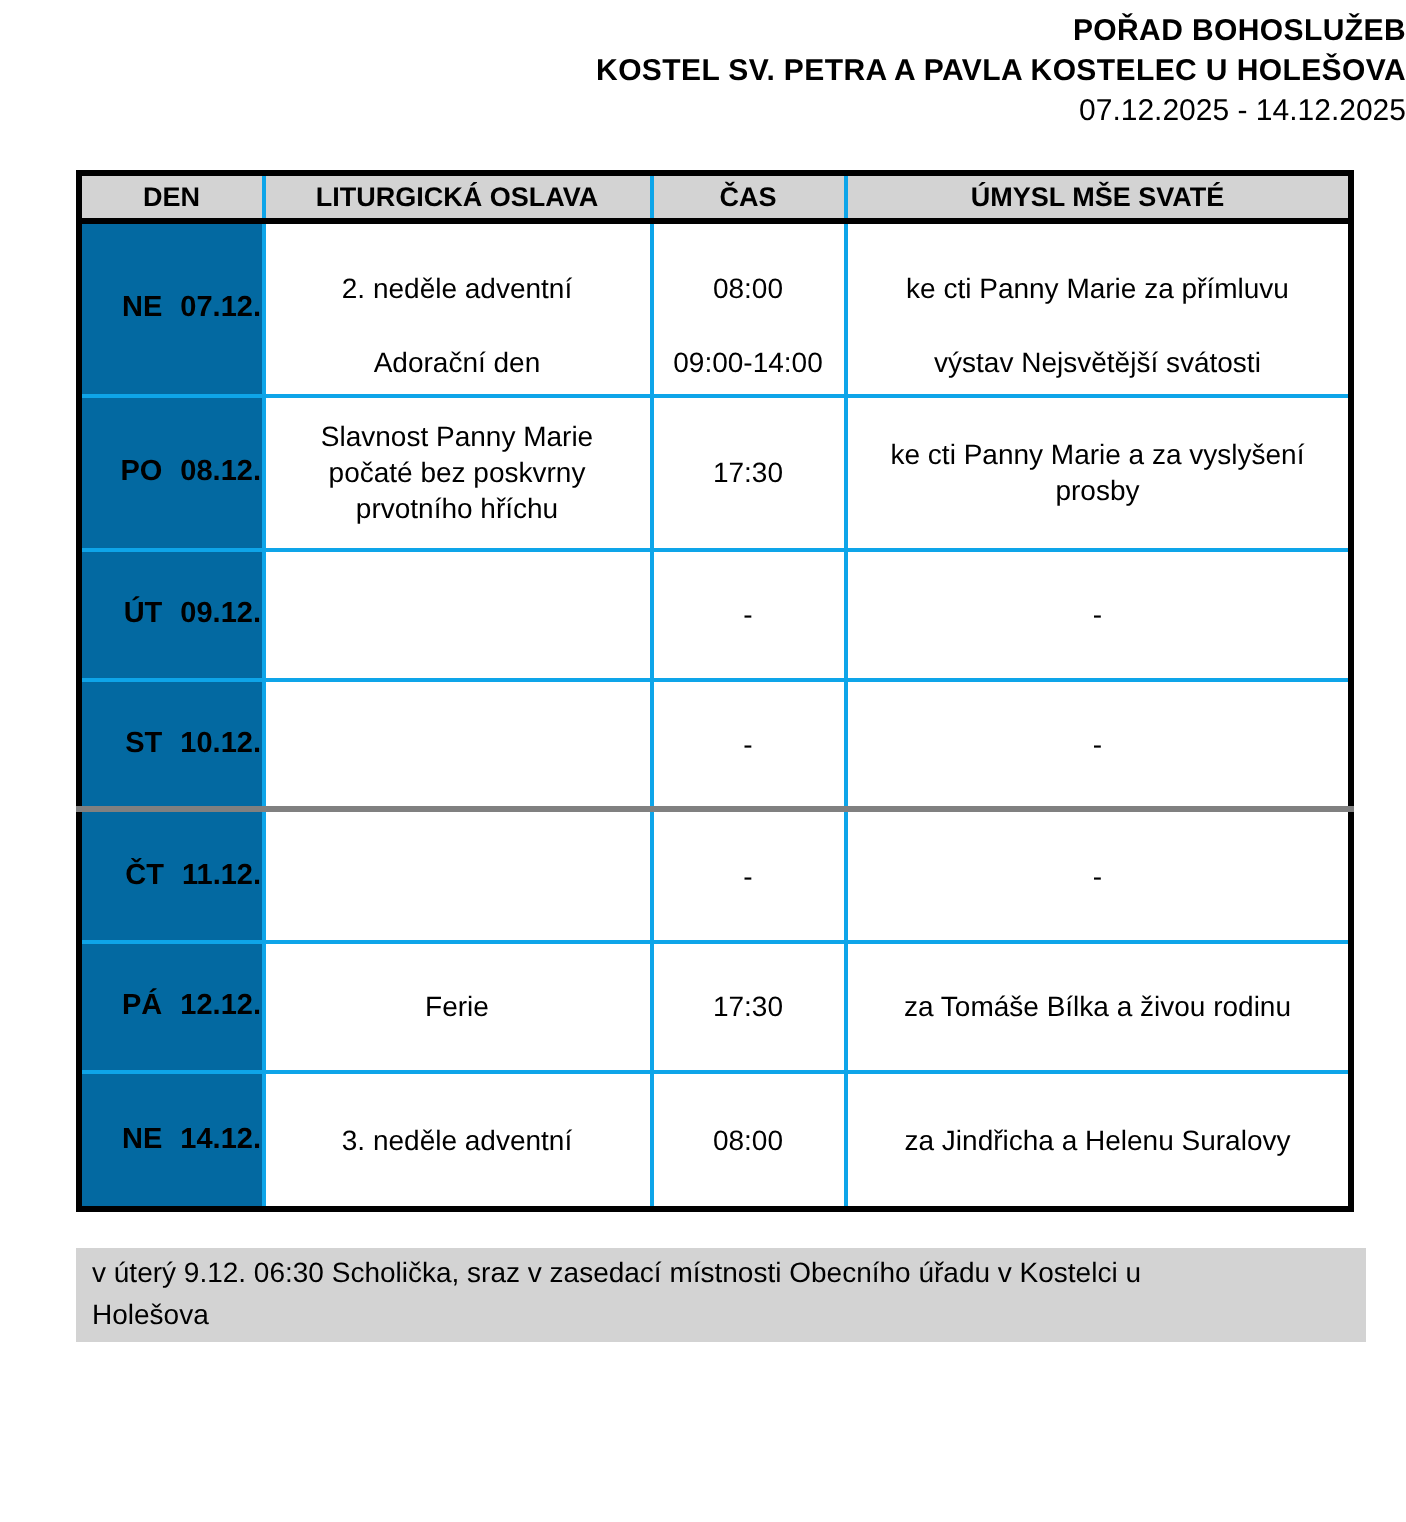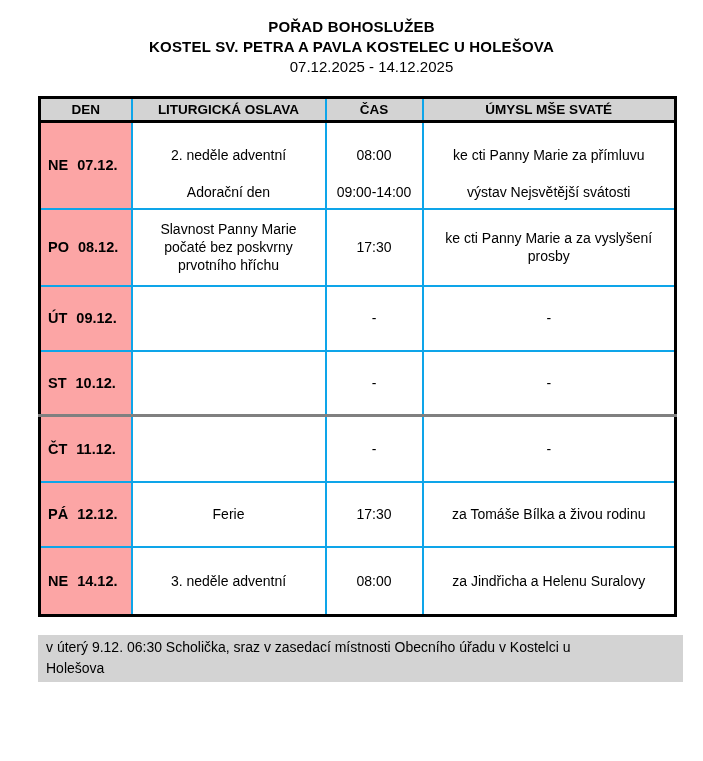--- a/index.html
+++ b/index.html
@@ -4,21 +4,21 @@
 <style>
   html, body { margin: 0; padding: 0; }
   body {
     width: 703px;
     height: 761px;
     background: #ffffff;
     color: #000000;
     font-family: "Liberation Sans", sans-serif;
     -webkit-font-smoothing: antialiased;
   }
-  .doc-header { padding-top: 17px; text-align: center; }
+  .doc-header { padding-top: 6px; text-align: right; }
   .doc-title, .doc-subtitle {
     font-weight: bold;
     font-size: 15px;
     line-height: 20px;
     letter-spacing: 0.2px;
   }
   .doc-daterange { font-size: 15px; line-height: 20px; margin-left: 40px; }
 
   table.schedule {
     border-collapse: collapse;
@@ -37,23 +37,23 @@
     border-bottom: 3px solid #000;
   }
   .schedule td {
     font-size: 14px;
     text-align: center;
     vertical-align: middle;
     padding: 0 4px;
     line-height: 18px;
   }
   td.day-cell {
-    background: #fca5a5;
+    background: #0369a1;
     font-weight: bold;
-    text-align: left;
+    text-align: right;
     padding: 0 0 0 7px;
     font-size: 14.5px;
     white-space: nowrap;
   }
   td.celebration-cell { padding: 0 14px; }
   td.intention-cell { padding: 0 6px; }
   .day-date { margin-left: 9px; }
 
   
   tbody tr:nth-child(1) { height: 87px; }

